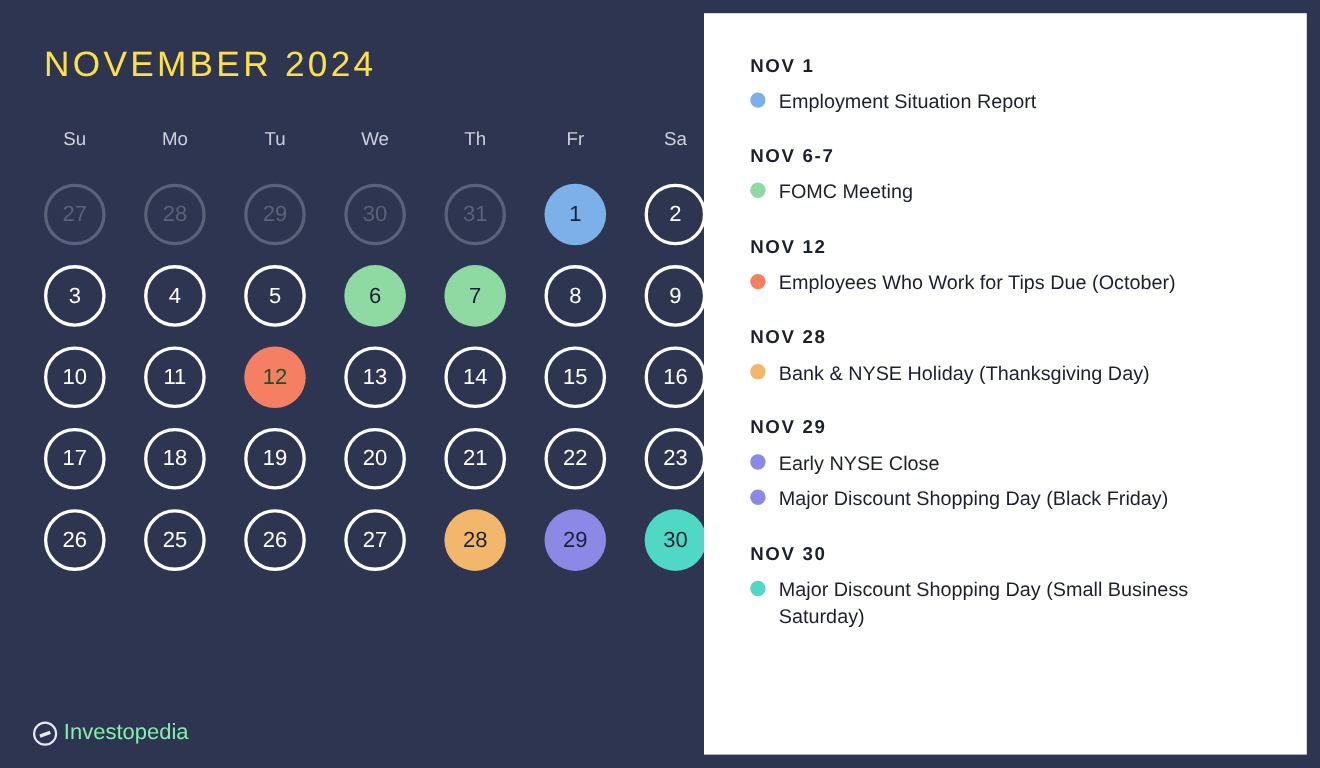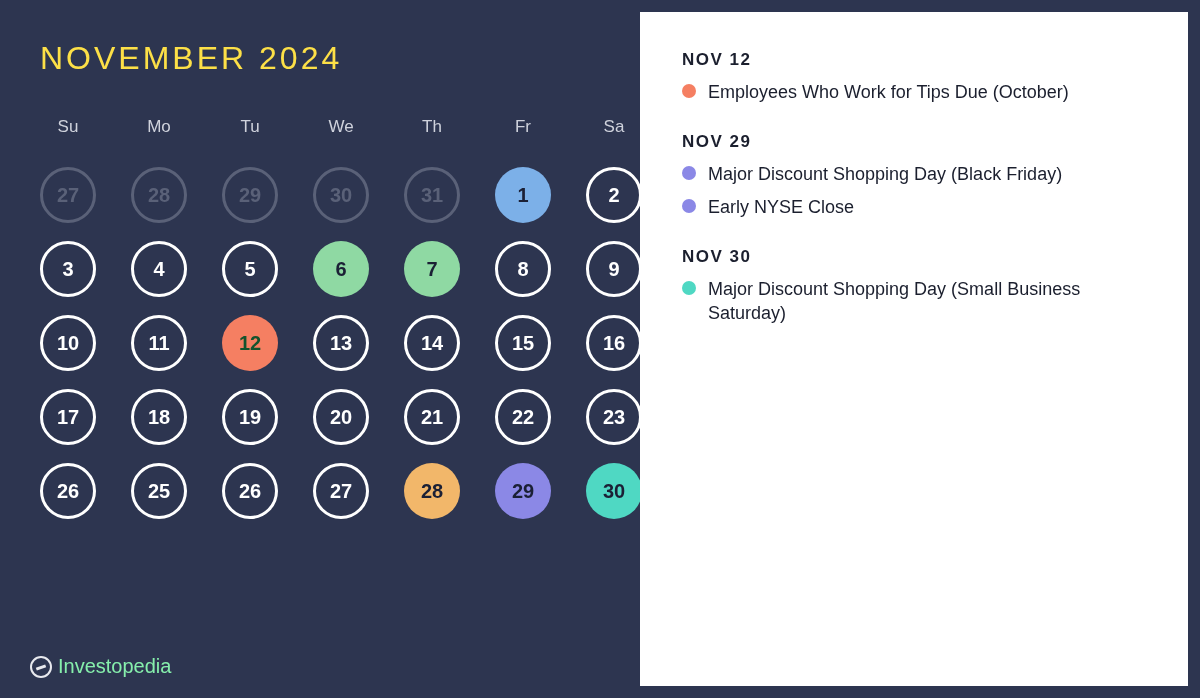--- a/index.html
+++ b/index.html
@@ -38,21 +38,21 @@
   padding-bottom: 12px;
 }
 .day {
   width: 56px;
   height: 56px;
   border-radius: 50%;
   display: flex;
   align-items: center;
   justify-content: center;
   font-size: 20px;
-  font-weight: 700;
+  font-weight: 400;
   margin: 0 auto;
 }
 .day.other {
   border: 3px solid #5a6178;
   color: #5a6178;
 }
 .day.active {
   border: 3px solid #ffffff;
   color: #ffffff;
 }
@@ -178,35 +178,56 @@
       <div class="day active">26</div>
       <div class="day active">27</div>
       <div class="day ev-peach">28</div>
       <div class="day ev-purple">29</div>
       <div class="day ev-teal">30</div>
     </div>
 </div>
 
 <div class="events-panel" id="events-panel">
     <div class="evgroup">
+      <div class="evdate">NOV 1</div>
+      <div class="evitem">
+        <span class="dot blue"></span>
+        <span class="evtext">Employment Situation Report</span>
+      </div>
+    </div>
+    <div class="evgroup">
+      <div class="evdate">NOV 6-7</div>
+      <div class="evitem">
+        <span class="dot green"></span>
+        <span class="evtext">FOMC Meeting</span>
+      </div>
+    </div>
+    <div class="evgroup">
       <div class="evdate">NOV 12</div>
       <div class="evitem">
         <span class="dot orange"></span>
         <span class="evtext">Employees Who Work for Tips Due (October)</span>
       </div>
     </div>
     <div class="evgroup">
+      <div class="evdate">NOV 28</div>
+      <div class="evitem">
+        <span class="dot peach"></span>
+        <span class="evtext">Bank &amp; NYSE Holiday (Thanksgiving Day)</span>
+      </div>
+    </div>
+    <div class="evgroup">
       <div class="evdate">NOV 29</div>
+      <div class="evitem">
+        <span class="dot purple"></span>
+        <span class="evtext">Early NYSE Close</span>
+      </div>
       <div class="evitem">
         <span class="dot purple"></span>
         <span class="evtext">Major Discount Shopping Day (Black Friday)</span>
-      </div>
-      <div class="evitem">
-        <span class="dot purple"></span>
-        <span class="evtext">Early NYSE Close</span>
       </div>
     </div>
     <div class="evgroup">
       <div class="evdate">NOV 30</div>
       <div class="evitem">
         <span class="dot teal"></span>
         <span class="evtext">Major Discount Shopping Day (Small Business Saturday)</span>
       </div>
     </div>
   </div>

